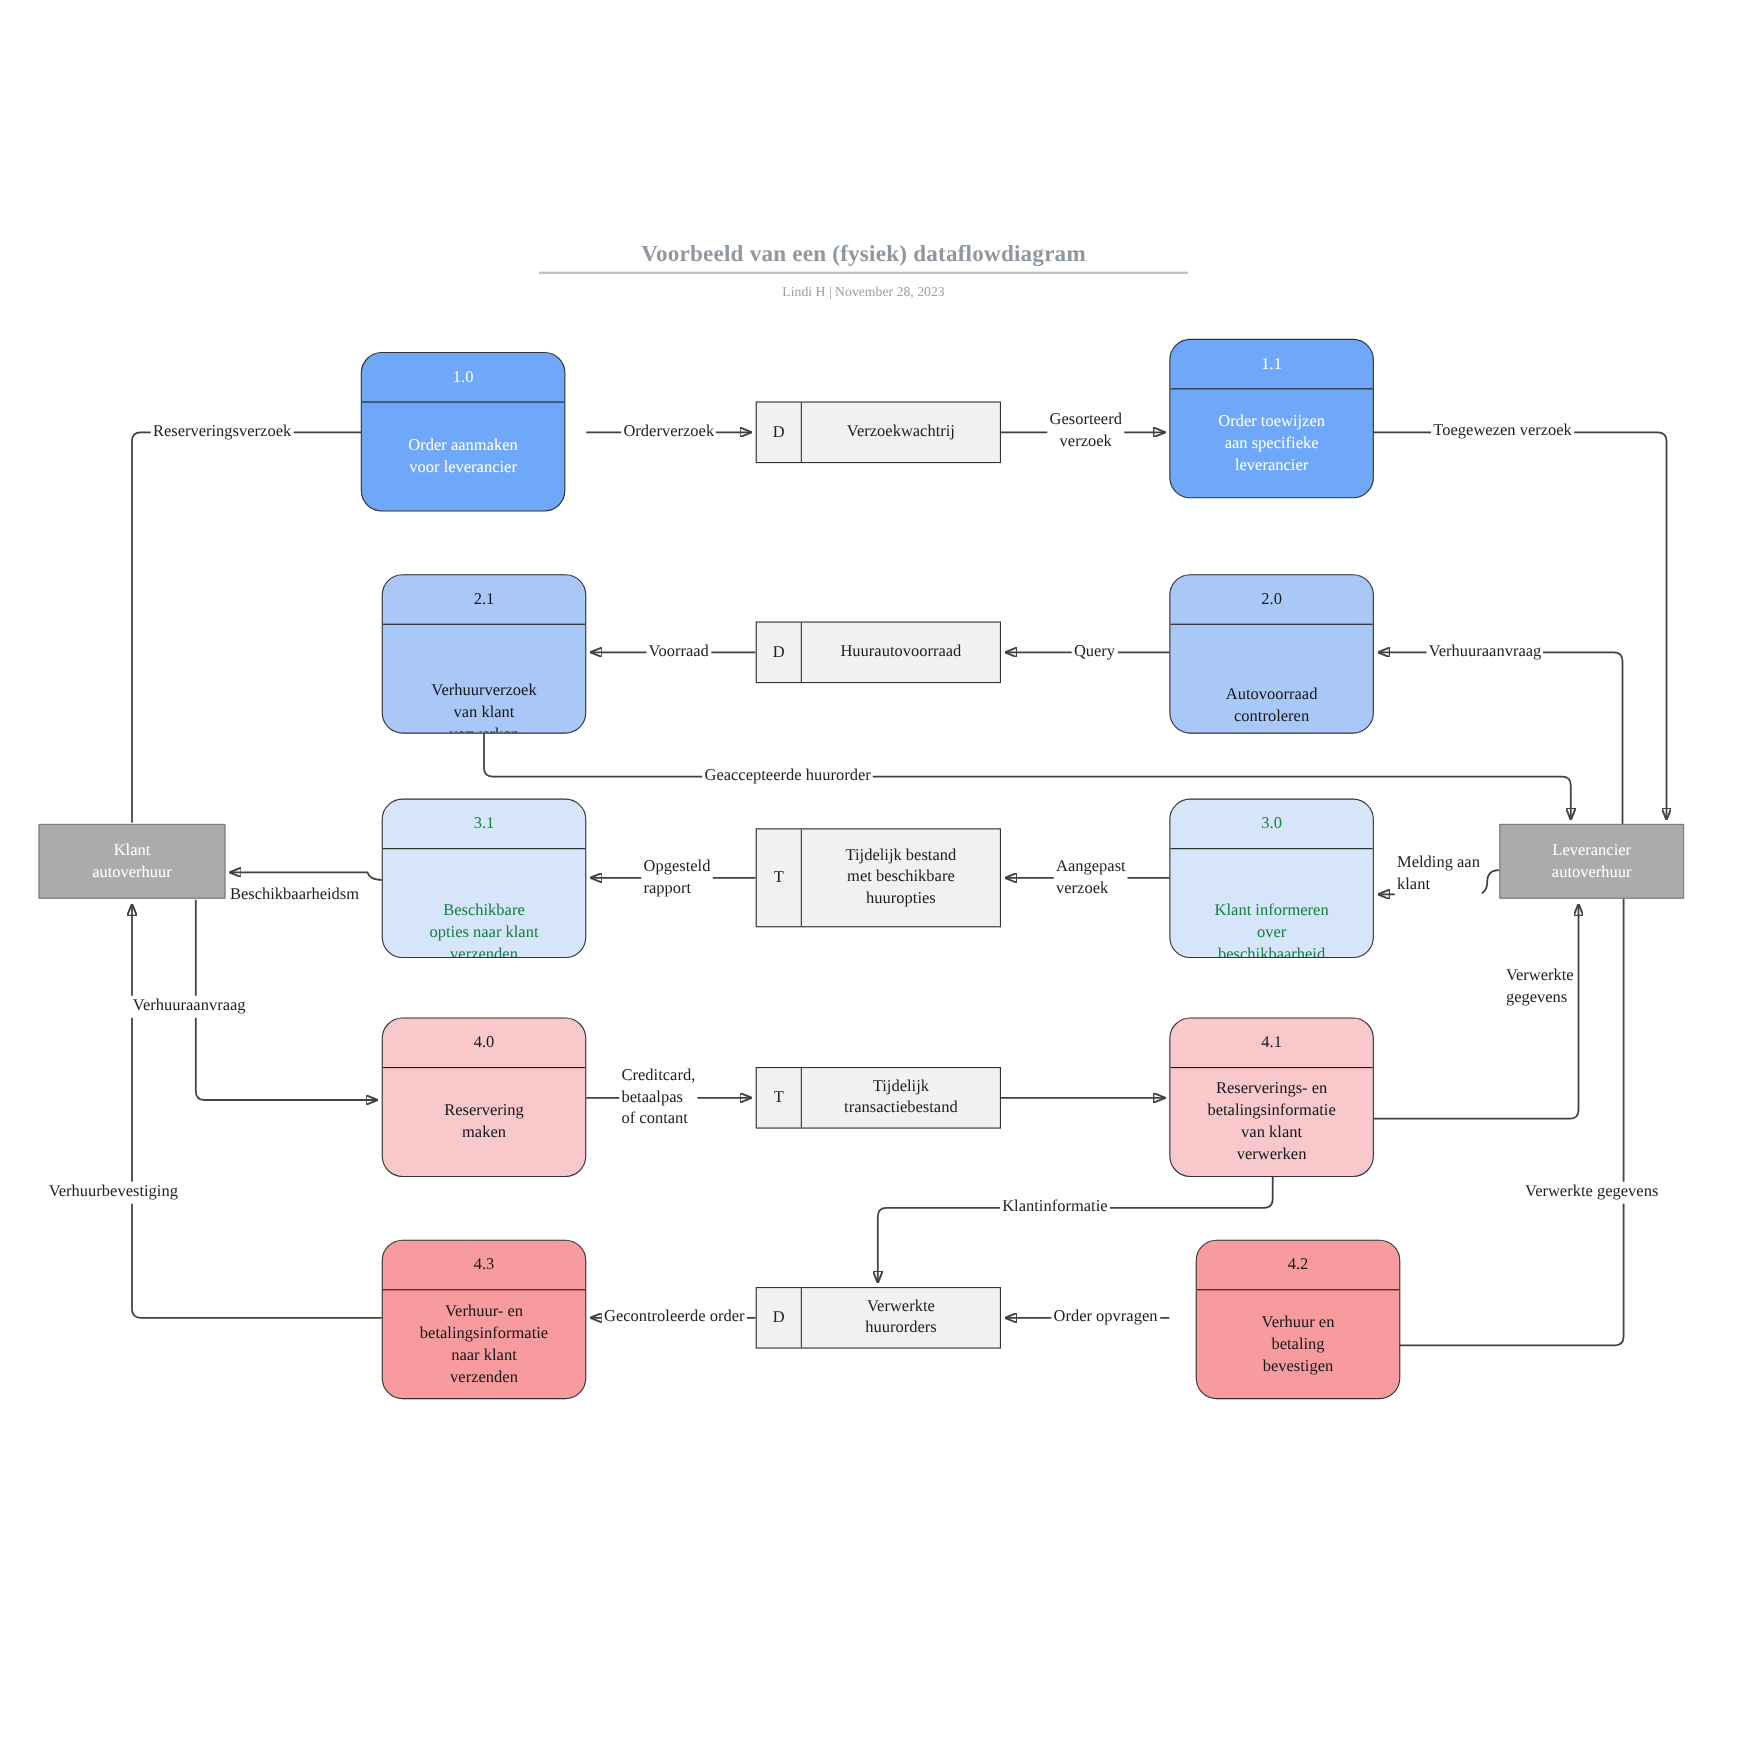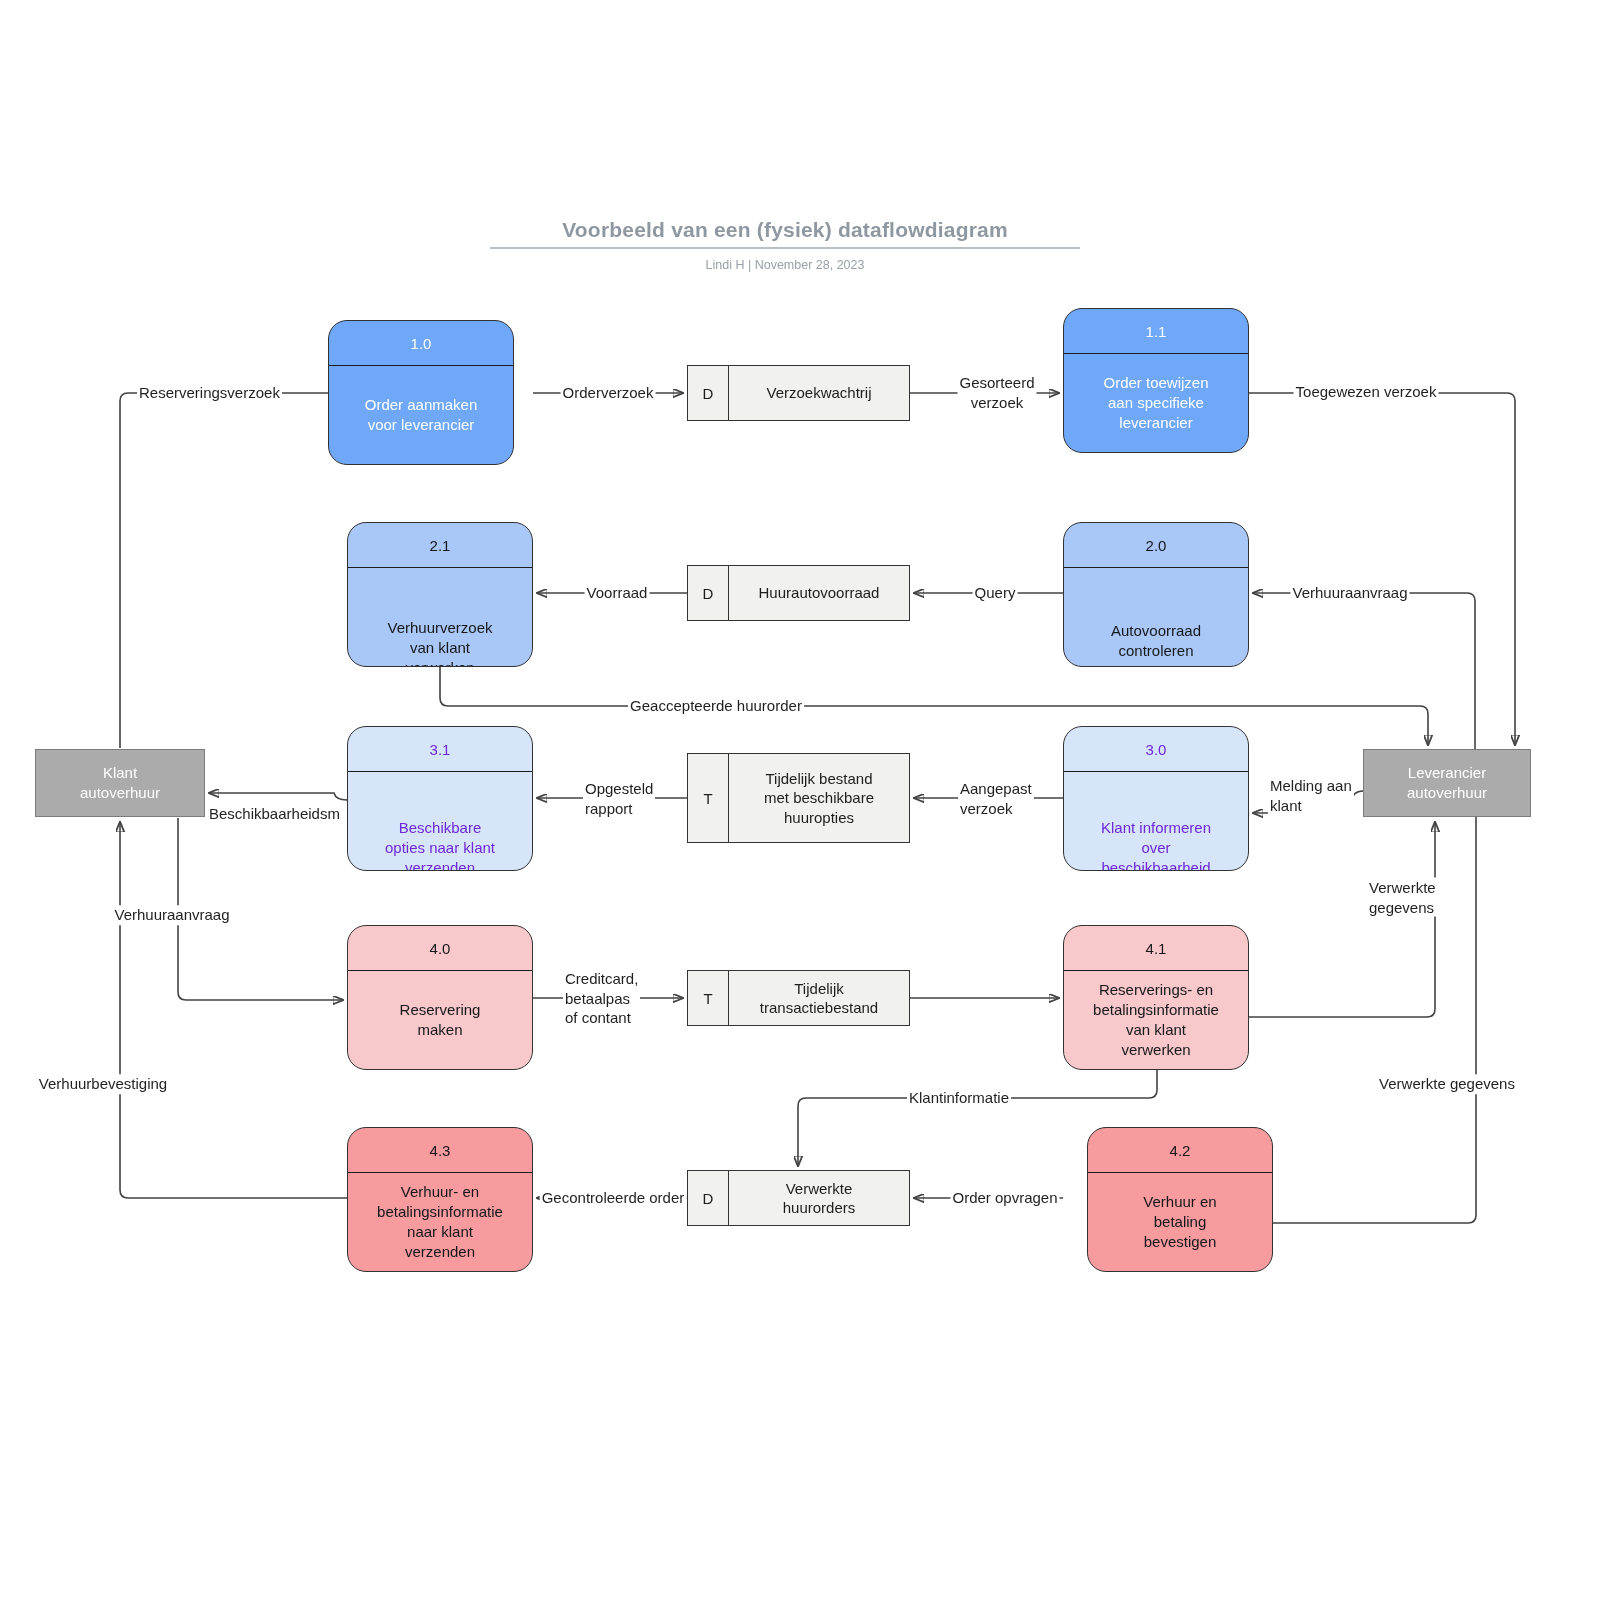--- a/index.html
+++ b/index.html
@@ -1,17 +1,17 @@
 <!DOCTYPE html>
 <html><head>
 <meta charset="utf-8">
 <style>
   html,body{margin:0;padding:0;}
   body{width:1600px;height:1600px;background:#ffffff;font-family:"Liberation Sans",sans-serif;}
-  #canvas{position:relative;width:1600px;height:1600px;background:#fff;overflow:hidden;}
+  #canvas{position:relative;width:1600px;height:1600px;background:#fff;overflow:hidden;font-family:Liberation Serif, serif;}
 
   
   .title{position:absolute;left:0;top:218px;width:1570px;text-align:center;font-size:21px;font-weight:bold;color:#8f98a1;letter-spacing:.2px;}
   .title-rule{position:absolute;left:490px;top:247px;width:590px;border-top:2px solid #b9bfc6;}
   .byline{position:absolute;left:0;top:258px;width:1570px;text-align:center;font-size:12.5px;color:#98a0a8;}
 
   
   #wires{position:absolute;left:0;top:0;z-index:1;}
   #wires path{fill:none;stroke:#424242;stroke-width:1.6;}
 
@@ -22,21 +22,21 @@
   .flabel.vc{transform:translate(0,-50%);}
   .flabel.nobg{background:transparent;}
   .nw{white-space:nowrap;}
 
   
   .process{position:absolute;z-index:3;width:186px;height:145px;border:1.6px solid #323232;border-radius:19px;overflow:hidden;display:flex;flex-direction:column;font-size:15px;box-sizing:border-box;}
   .process .hd{flex:0 0 44px;display:flex;align-items:center;justify-content:center;border-bottom:1.4px solid #1c1c1c;}
   .process .bd{flex:1;display:flex;align-items:center;justify-content:center;text-align:center;line-height:1.34;white-space:pre-line;padding:2px 8px;}
   .tier-b1{background:#6fa8f8;color:#ffffff;}
   .tier-b2{background:#a9c8f8;color:#15171a;gap:48px;}
-  .tier-b3{background:#d7e5fb;color:#6d28d9;gap:44px;}
+  .tier-b3{background:#d7e5fb;color:#15803d;gap:44px;}
   .tier-p1{background:#f8c8ca;color:#15171a;}
   .tier-p2{background:#f89b9e;color:#15171a;}
 
   .store{position:absolute;z-index:3;left:687px;width:223px;background:#f1f1ef;border:1.5px solid #333333;box-sizing:border-box;display:flex;font-size:15px;color:#1d1d1d;}
   .store .key{flex:0 0 40px;border-right:1.5px solid #333333;display:flex;align-items:center;justify-content:center;}
   .store .lbl{flex:1;display:flex;align-items:center;justify-content:center;text-align:center;line-height:1.3;white-space:pre-line;padding:2px 6px;}
 
   .entity{position:absolute;z-index:3;background:#ababab;border:1.5px solid #7c7c7c;box-sizing:border-box;color:#ffffff;display:flex;align-items:center;justify-content:center;text-align:center;font-size:15px;line-height:1.35;white-space:pre-line;}
 </style>
 </head>
@@ -72,21 +72,21 @@
     <path marker-end="url(#arw)" d="M 910 998 L 1059 998"></path>
     <path marker-end="url(#arw)" d="M 1249 1017 L 1427 1017 Q 1435 1017 1435 1009 L 1435 822"></path>
     <path marker-end="url(#arw)" d="M 1476 817 L 1476 1215 Q 1476 1223 1468 1223 L 1253 1223"></path>
     <path marker-end="url(#arw)" d="M 1157 1070 L 1157 1090 Q 1157 1098 1149 1098 L 806 1098 Q 798 1098 798 1106 L 798 1166"></path>
     <path marker-end="url(#arw)" d="M 1063 1198 L 914 1198"></path>
     <path marker-end="url(#arw)" d="M 687 1198 L 537 1198"></path>
   </svg>
 
   <div class="flabel vc nw" style="left:137px;top:393px;">Reserveringsverzoek</div>
   <div class="flabel cnw" style="left:608px;top:393px;">Orderverzoek</div>
-  <div class="flabel c" style="left:987px;top:392px;margin-left:10px;">Gesorteerd
+  <div class="flabel c" style="left:987px;top:392px;">Gesorteerd
 verzoek</div>
   <div class="flabel cnw" style="left:1366px;top:392px;">Toegewezen verzoek</div>
   <div class="flabel cnw" style="left:1350px;top:593px;">Verhuuraanvraag</div>
   <div class="flabel cnw" style="left:995px;top:593px;">Query</div>
   <div class="flabel cnw" style="left:617px;top:593px;">Voorraad</div>
   <div class="flabel cnw" style="left:716px;top:706px;">Geaccepteerde huurorder</div>
   <div class="flabel vc" style="left:1268px;top:795px;">Melding aan
 klant</div>
   <div class="flabel vc" style="left:958px;top:798px;">Aangepast
 verzoek</div>

